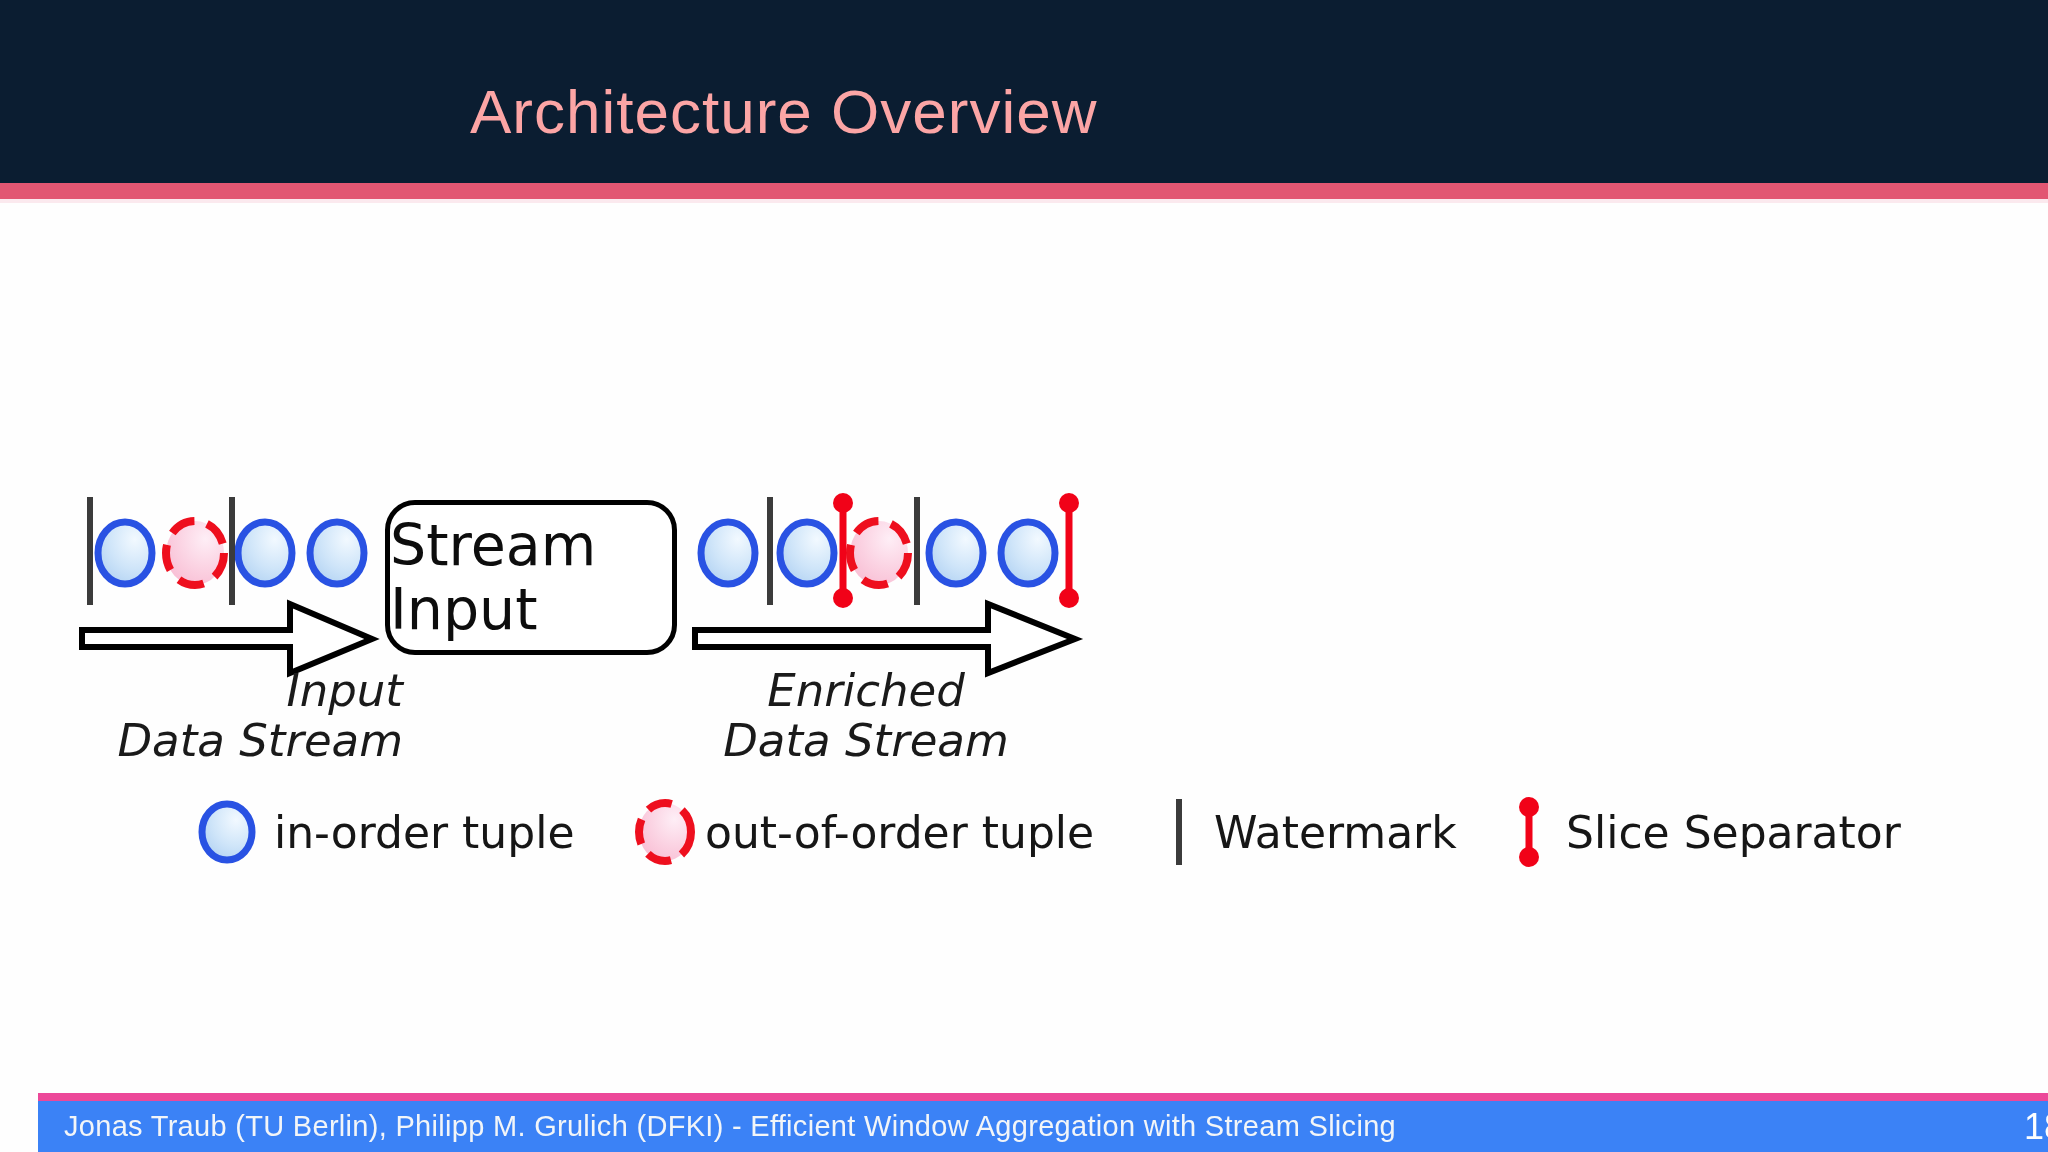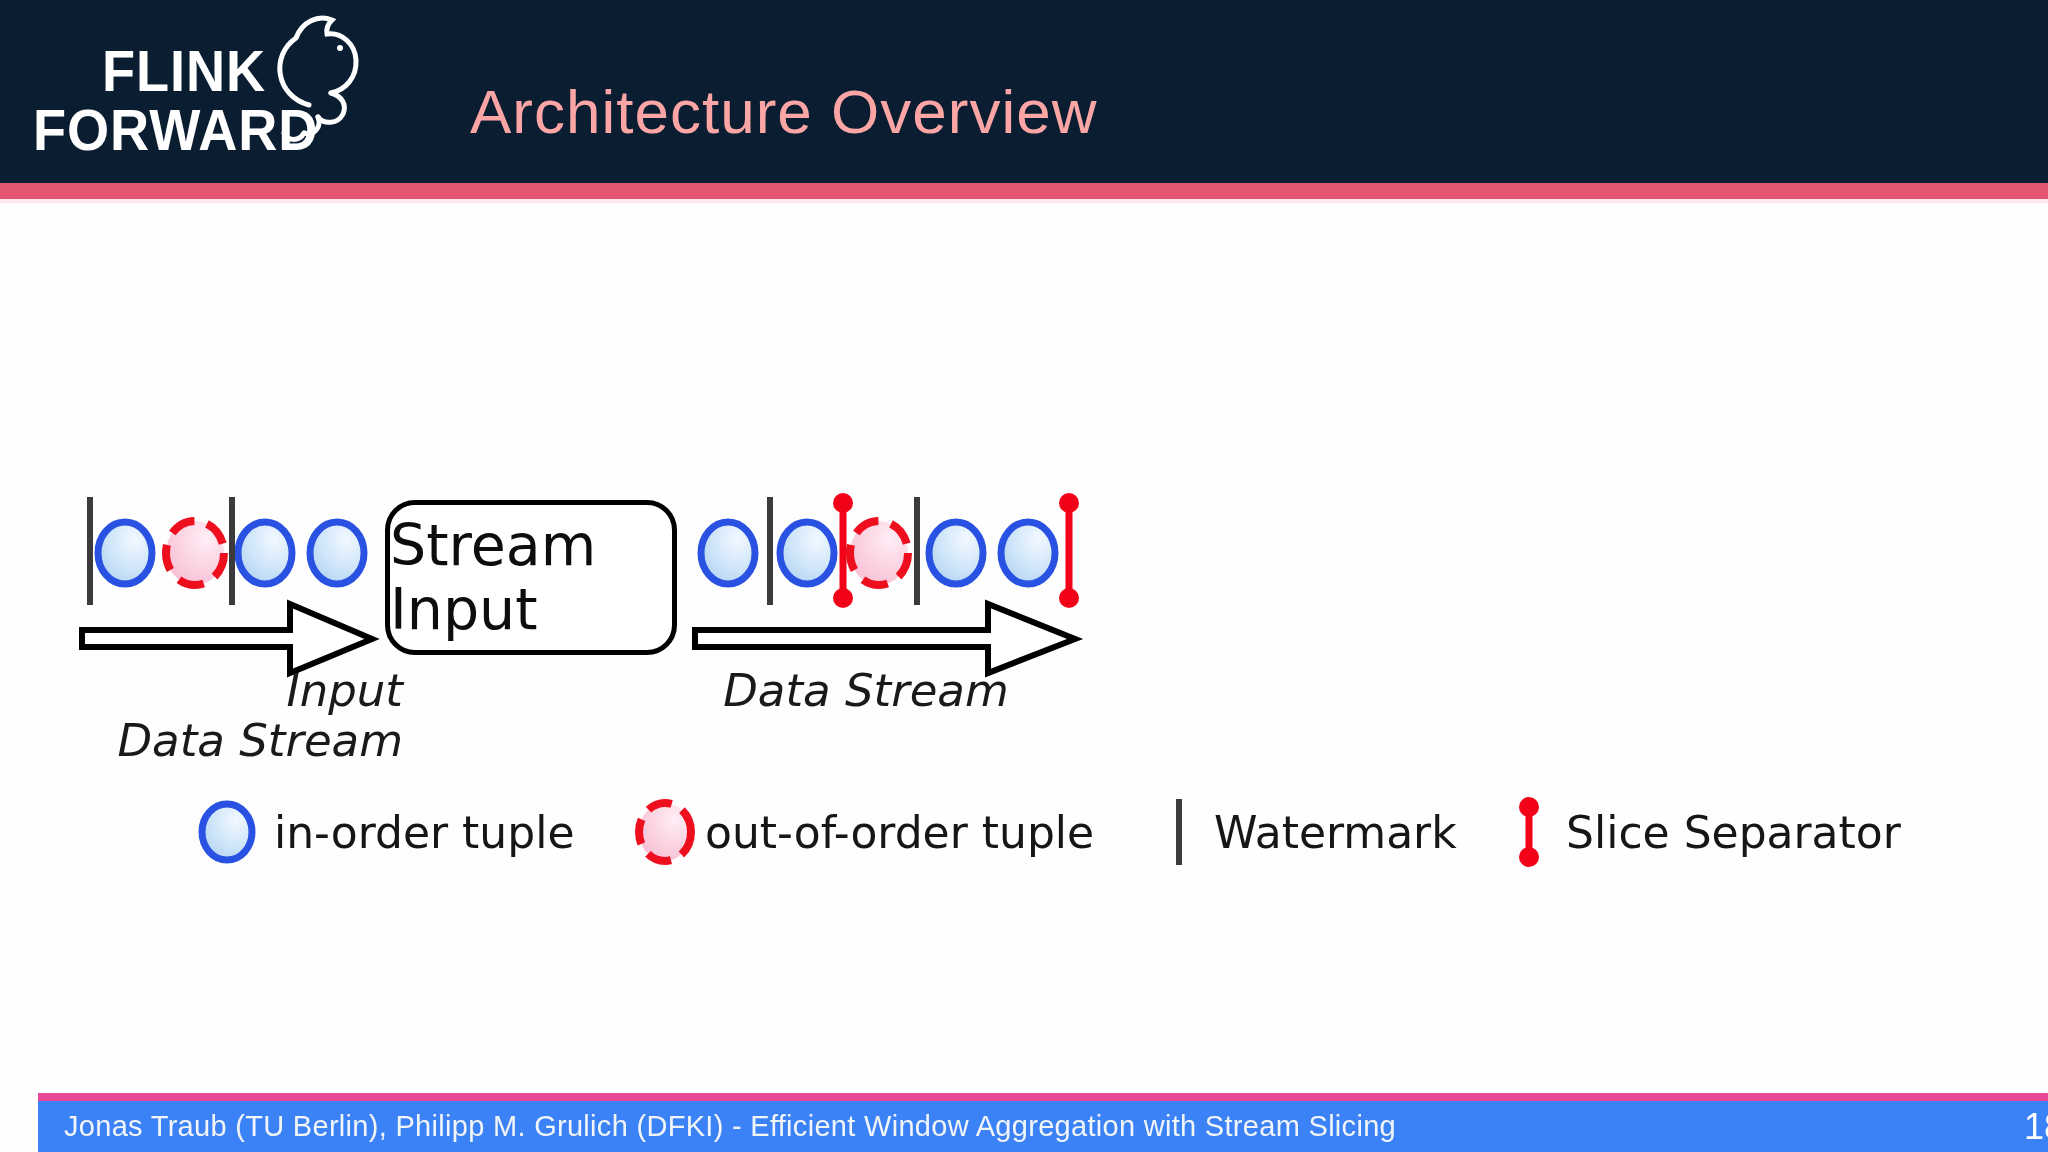--- a/index.html
+++ b/index.html
@@ -41,33 +41,20 @@
     border-top: 8px solid #ec4899; box-sizing: border-box; display: flex; align-items: center; margin-left: 38px; }
   .footer-credits { margin-left: 26px; font-size: 29px; color: #f2f5f8; letter-spacing: 0.3px; flex: 1; }
   .footer-page { margin-right: 22px; font-size: 36px; color: #fbfdff; }
 </style>
 </head>
 <body>
 
 <div class="slide">
 
   <div class="header">
-    <div class="logo">
-      <div class="logo-line1">FLINK</div>
-      <div class="logo-line2">FORWARD</div>
-      <svg class="squirrel" width="118" height="140" viewBox="0 0 118 140">
-        <g fill="none" stroke="#ffffff" stroke-width="5" stroke-linecap="round">
-          <path d="M57,97 C24,88 18,48 44,30 C50,14 66,6 80,12 C76,16 74,21 75,26 C90,24 103,36 104,52 C105,70 93,82 79,85"></path>
-          <path d="M79,85 C90,88 95,97 91,106 C86,116 72,117 66,109"></path>
-          <path d="M66,109 C70,119 62,128 52,125"></path>
-          <path d="M52,125 C47,134 35,133 32,125"></path>
-          <circle cx="88" cy="40" r="3" fill="#ffffff" stroke="none"></circle>
-        </g>
-      </svg>
-    </div>
     <div class="slide-title">Architecture Overview</div>
   </div>
   <div class="accent-stripe"></div>
   <div class="accent-fade"></div>
 
   <svg class="diagram-svg" width="2048" height="1152" viewBox="0 0 2048 1152">
     <defs>
       <radialGradient id="gradBlue" cx="0.68" cy="0.28" r="1.05">
         <stop offset="0" stop-color="#f2f9ff"></stop>
         <stop offset="0.45" stop-color="#cfe5f9"></stop>
@@ -107,20 +94,21 @@
   <div class="slicer-box">
     <span>Stream</span>
     <span>Input</span>
   </div>
 
   <div class="stream-label input-label">
     <span class="lbl-line">Input</span>
     <span class="lbl-line">Data Stream</span>
   </div>
   <div class="stream-label output-label">
+    <span class="lbl-line">Enriched</span>
     <span class="lbl-line">Data Stream</span>
   </div>
 
   <div class="legend-item li-1">
     <svg width="60" height="68" viewBox="0 0 60 68">
       <ellipse cx="30" cy="34" rx="25" ry="28" fill="url(#gradBlue)" stroke="#2952e3" stroke-width="7"></ellipse>
     </svg>
     <span class="gap"></span>
     <span>in-order tuple</span>
   </div>

